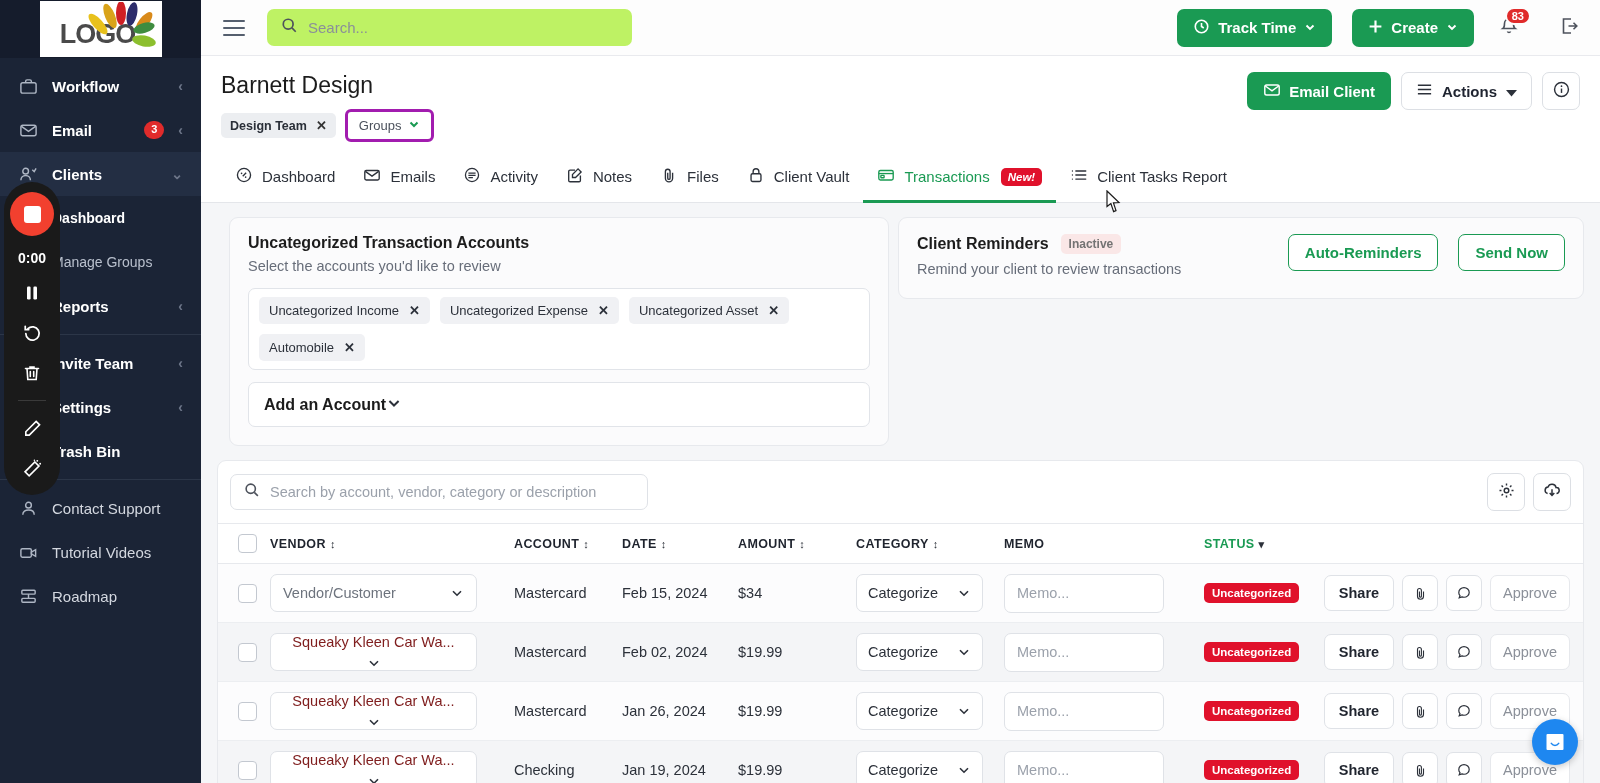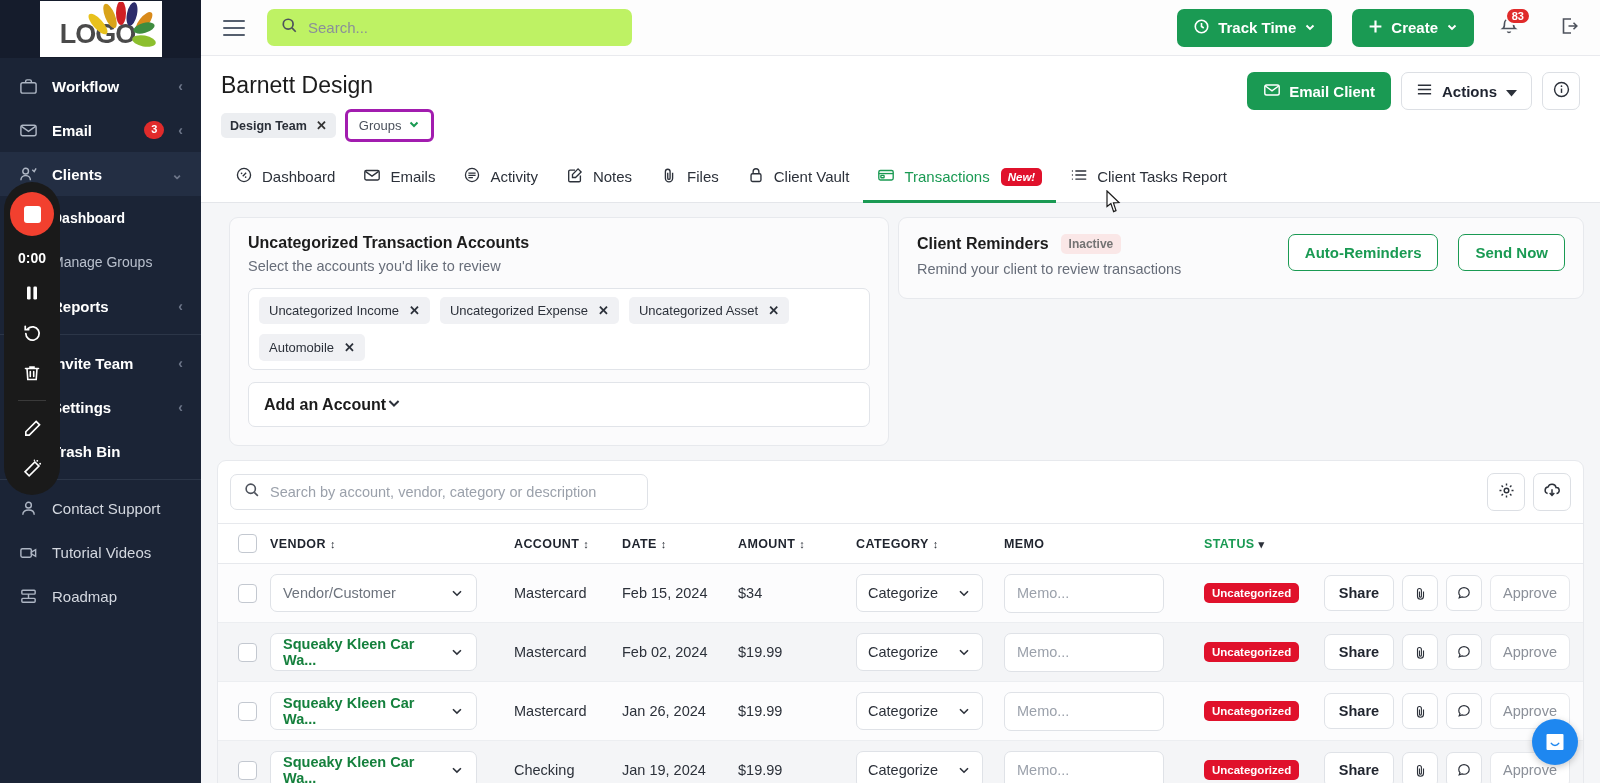--- a/index.html
+++ b/index.html
@@ -234,21 +234,21 @@
   .chk {
     width: 19px; height: 19px; border: 1.5px solid #c3c8d0; border-radius: 4px;
     background: #fff; cursor: pointer; display: block;
   }
   .sel-box {
     width: 207px; height: 38px; border: 1px solid #dfe2e7; border-radius: 7px;
     background: #fff; display: flex; align-items: center; justify-content: space-between;
     padding: 0 12px; font-size: 14.5px; color: #2c313a; cursor: pointer;
   }
   .sel-box.placeholder { color: #6d737d; }
-  .sel-box.named { font-weight: bold; color: #15803d; }
+  .sel-box.named { font-weight: normal; color: #7f1d1d; flex-direction: column; }
   .cat-box {
     width: 127px; height: 38px; border: 1px solid #dfe2e7; border-radius: 7px;
     background: #fff; display: flex; align-items: center; justify-content: space-between;
     padding: 0 11px; font-size: 14.5px; color: #2c313a; cursor: pointer;
   }
   .memo-box {
     width: 160px; height: 39px; border: 1px solid #dfe2e7; border-radius: 7px;
     background: #fff; display: flex; align-items: center; padding: 0 12px;
   }
   .memo-box input {

